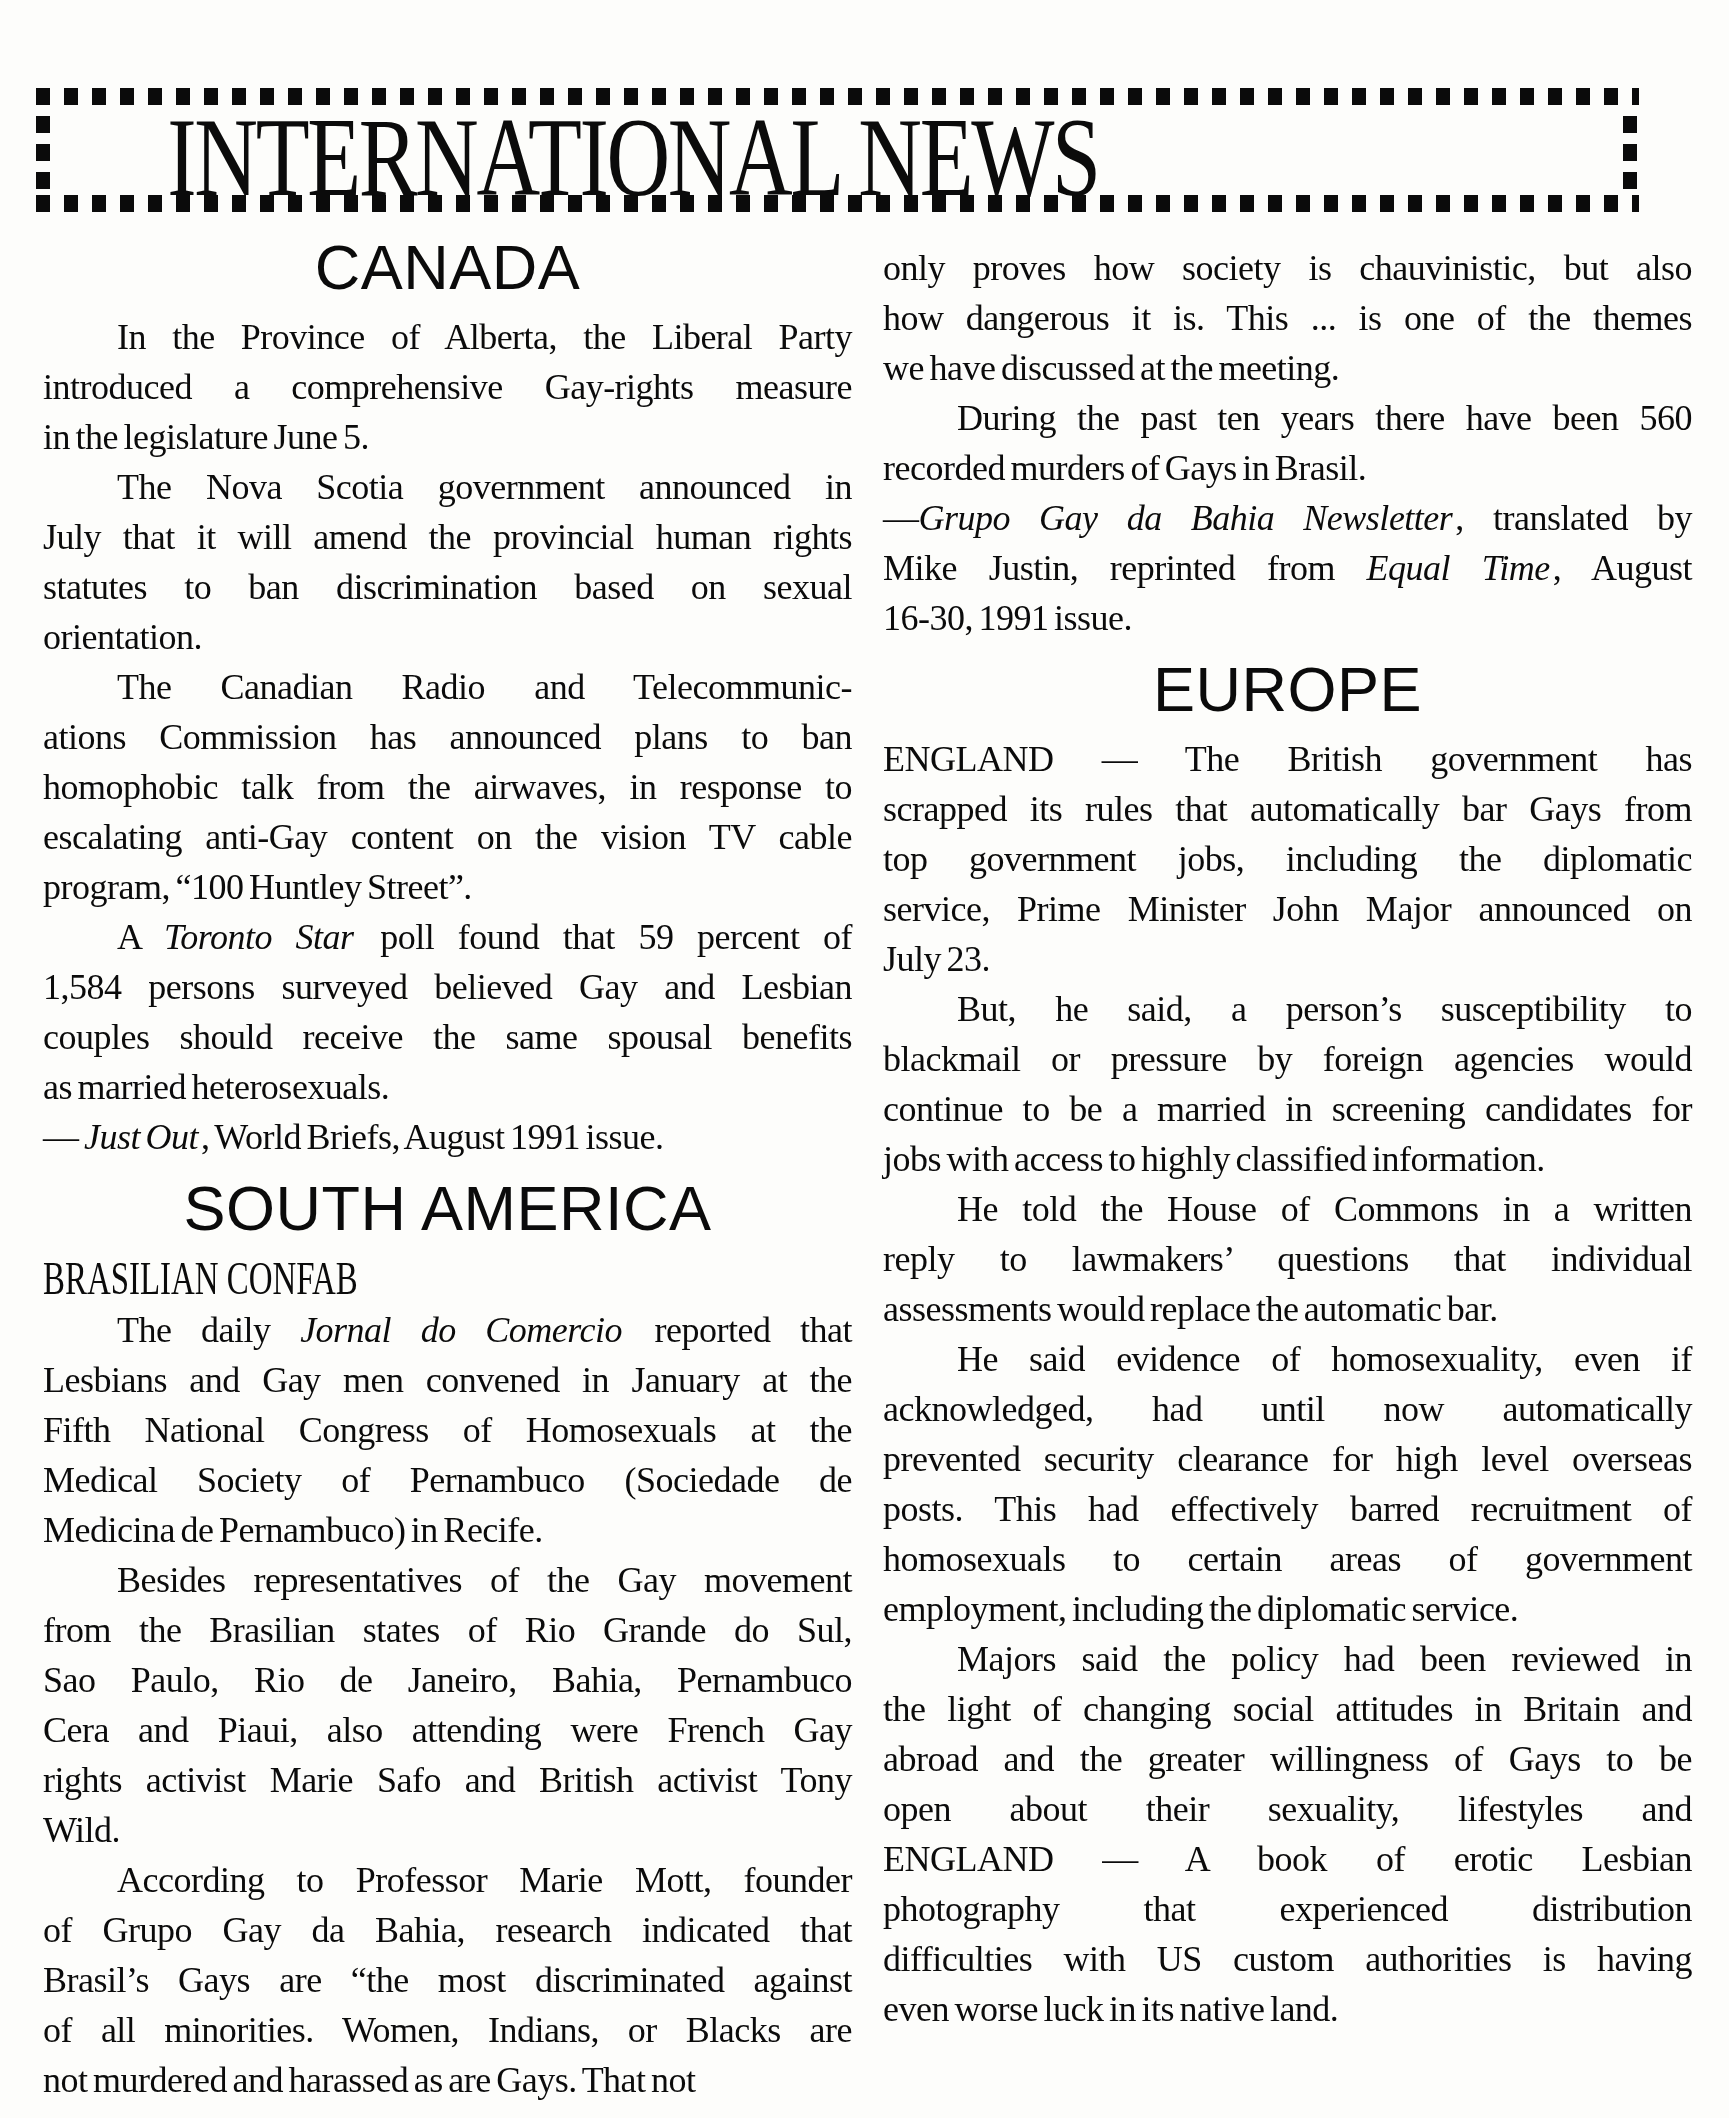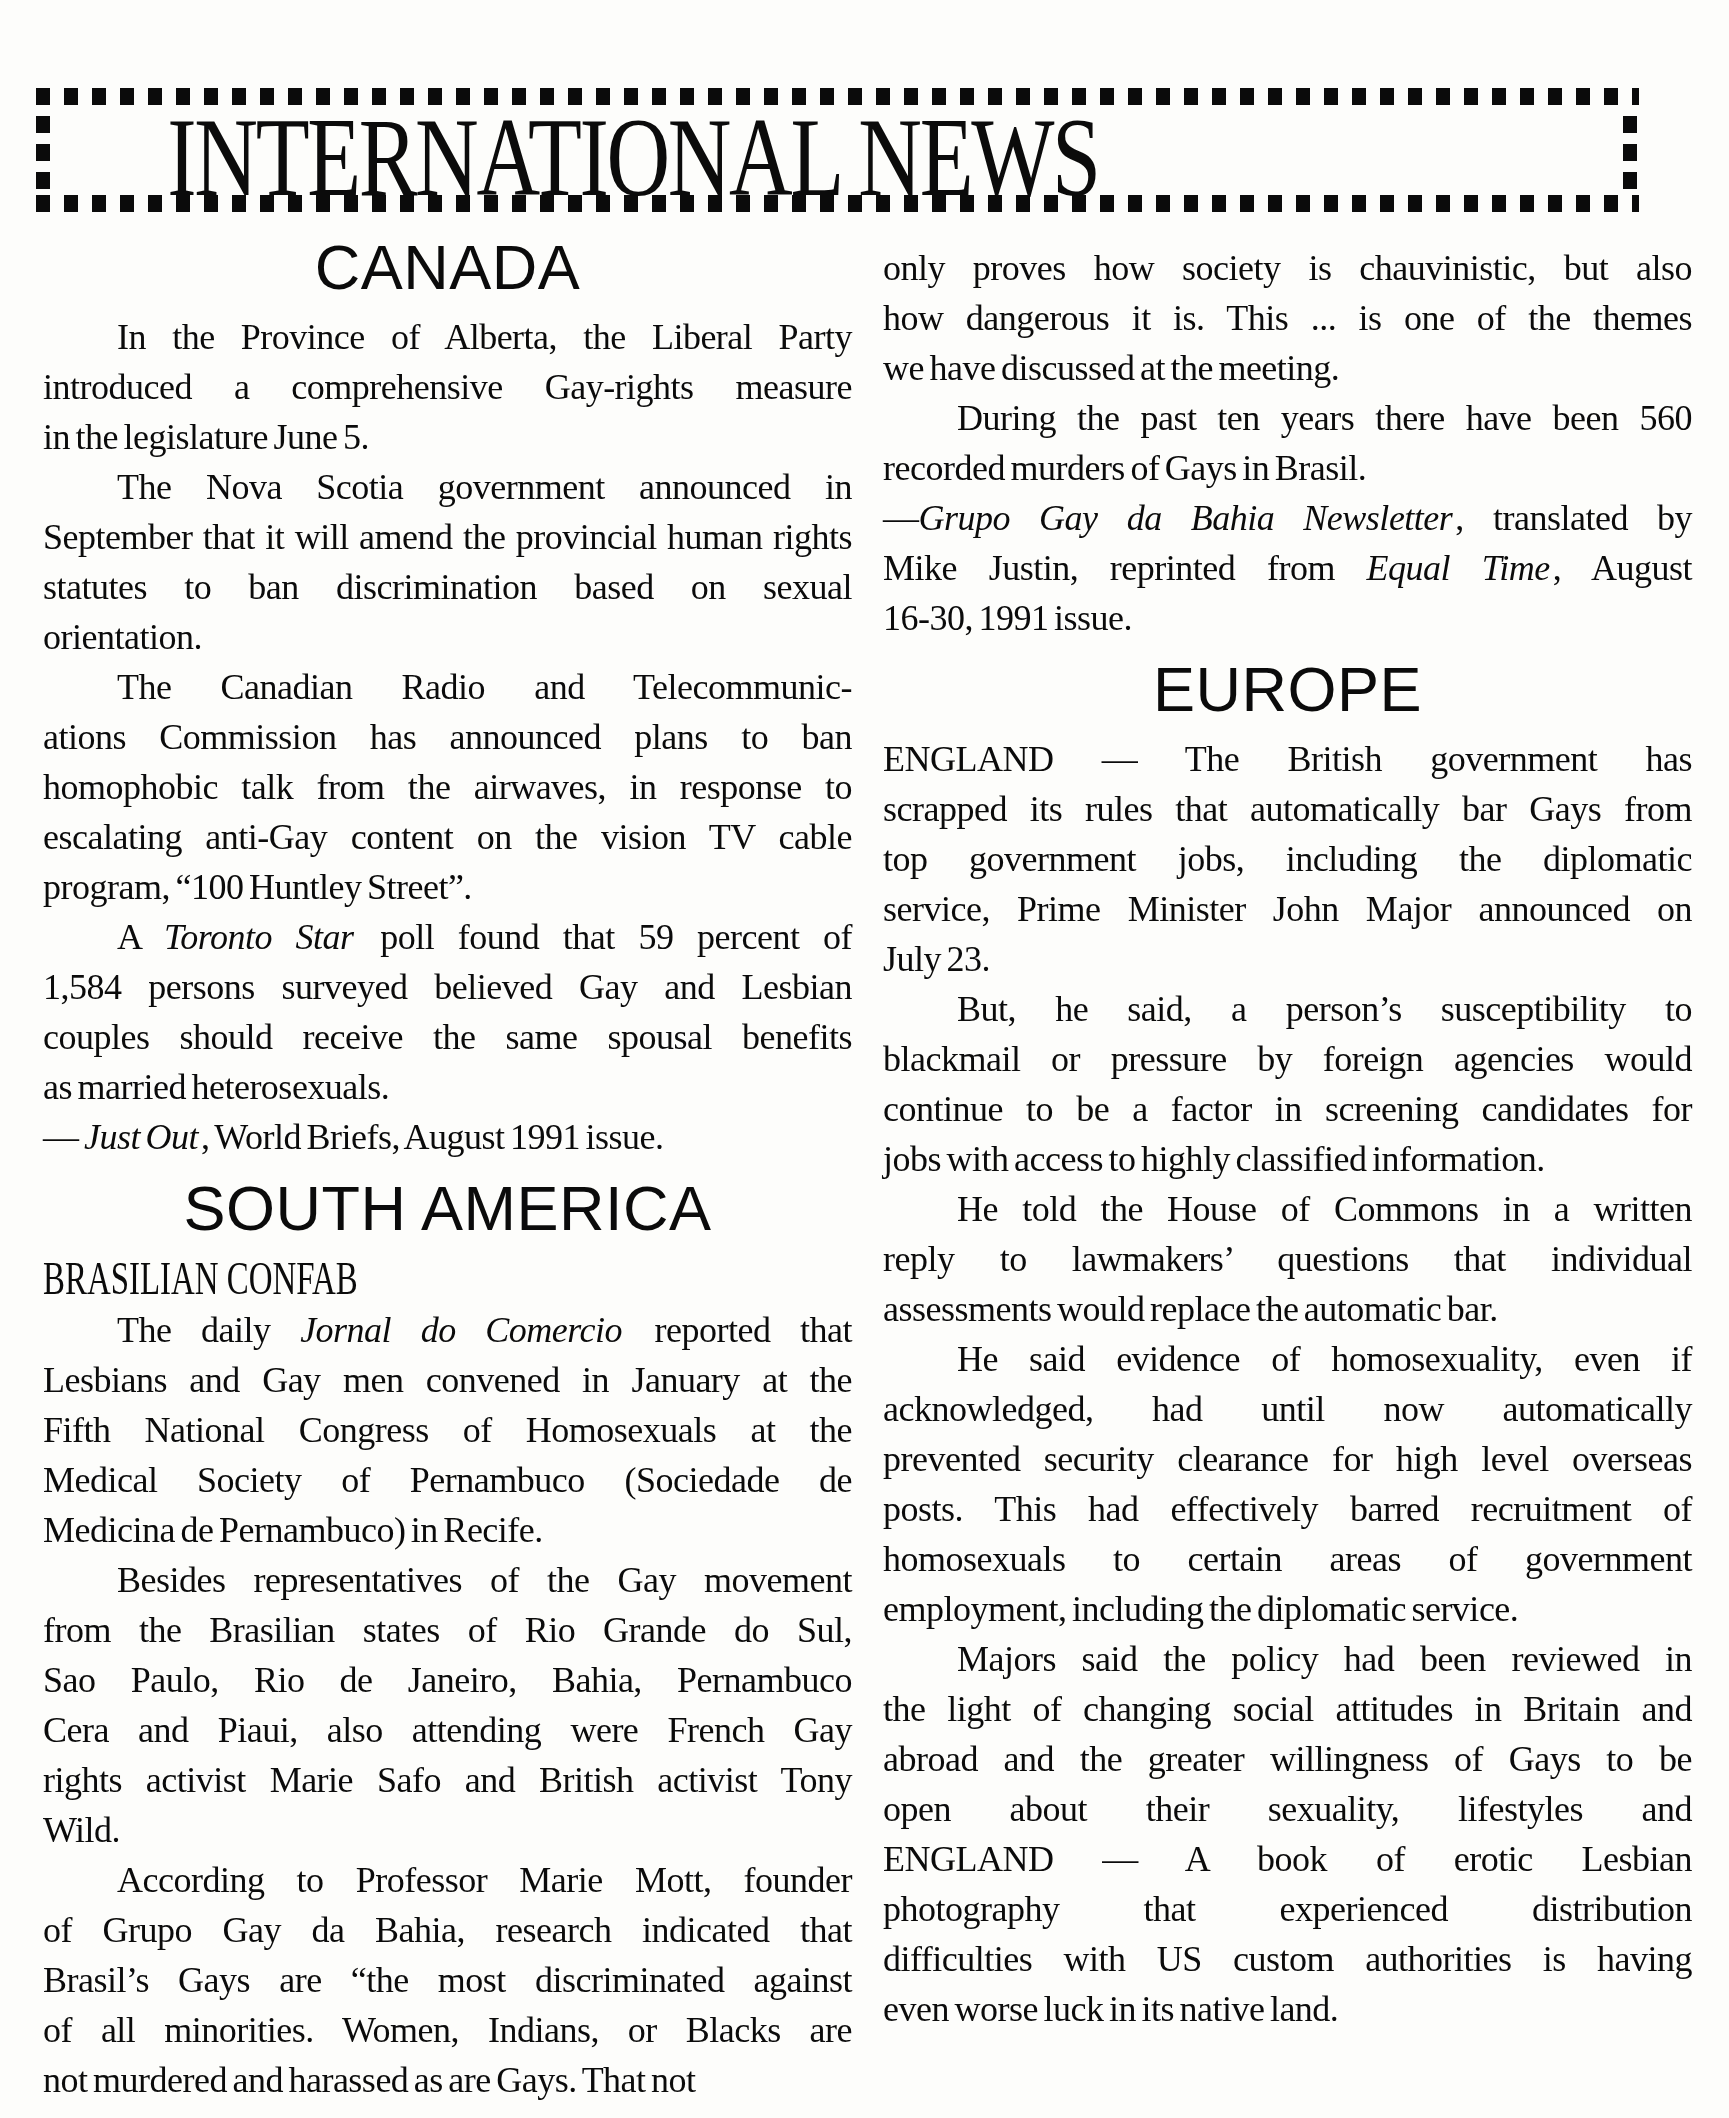--- a/index.html
+++ b/index.html
@@ -133,21 +133,21 @@
   <div class="content">
     <div class="col col-left">
         <div class="sec-heading first-heading">CANADA</div>
         <div class="para">
           <div class="line first">In the Province of Alberta, the Liberal Party</div>
           <div class="line">introduced a comprehensive Gay-rights measure</div>
           <div class="line parlast">in the legislature June 5.</div>
         </div>
         <div class="para">
           <div class="line first">The Nova Scotia government announced in</div>
-          <div class="line">September that it will amend the provincial human rights</div>
+          <div class="line">July that it will amend the provincial human rights</div>
           <div class="line">statutes to ban discrimination based on sexual</div>
           <div class="line parlast">orientation.</div>
         </div>
         <div class="para">
           <div class="line first">The Canadian Radio and Telecommunic-</div>
           <div class="line">ations Commission has announced plans to ban</div>
           <div class="line">homophobic talk from the airwaves, in response to</div>
           <div class="line">escalating anti-Gay content on the vision TV cable</div>
           <div class="line parlast">program, “100 Huntley Street”.</div>
         </div>
@@ -204,21 +204,21 @@
         <div class="para">
           <div class="line">ENGLAND — The British government has</div>
           <div class="line">scrapped its rules that automatically bar Gays from</div>
           <div class="line">top government jobs, including the diplomatic</div>
           <div class="line">service, Prime Minister John Major announced on</div>
           <div class="line parlast">July 23.</div>
         </div>
         <div class="para">
           <div class="line first">But, he said, a person’s susceptibility to</div>
           <div class="line">blackmail or pressure by foreign agencies would</div>
-          <div class="line">continue to be a factor in screening candidates for</div>
+          <div class="line">continue to be a married in screening candidates for</div>
           <div class="line parlast">jobs with access to highly classified information.</div>
         </div>
         <div class="para">
           <div class="line first">He told the House of Commons in a written</div>
           <div class="line">reply to lawmakers’ questions that individual</div>
           <div class="line parlast">assessments would replace the automatic bar.</div>
         </div>
         <div class="para">
           <div class="line first">He said evidence of homosexuality, even if</div>
           <div class="line">acknowledged, had until now automatically</div>

